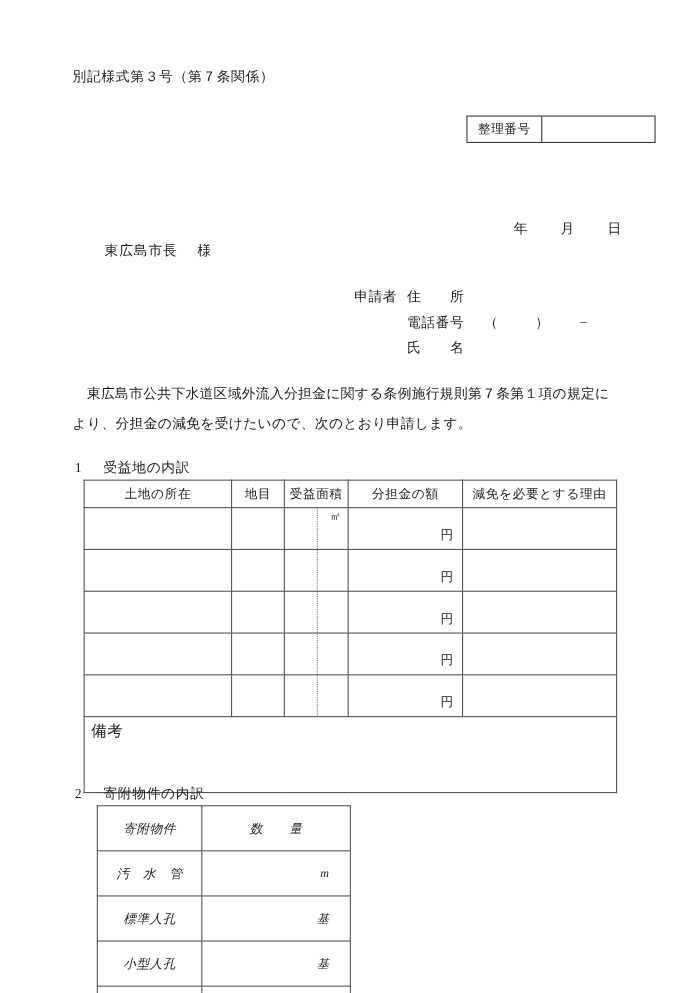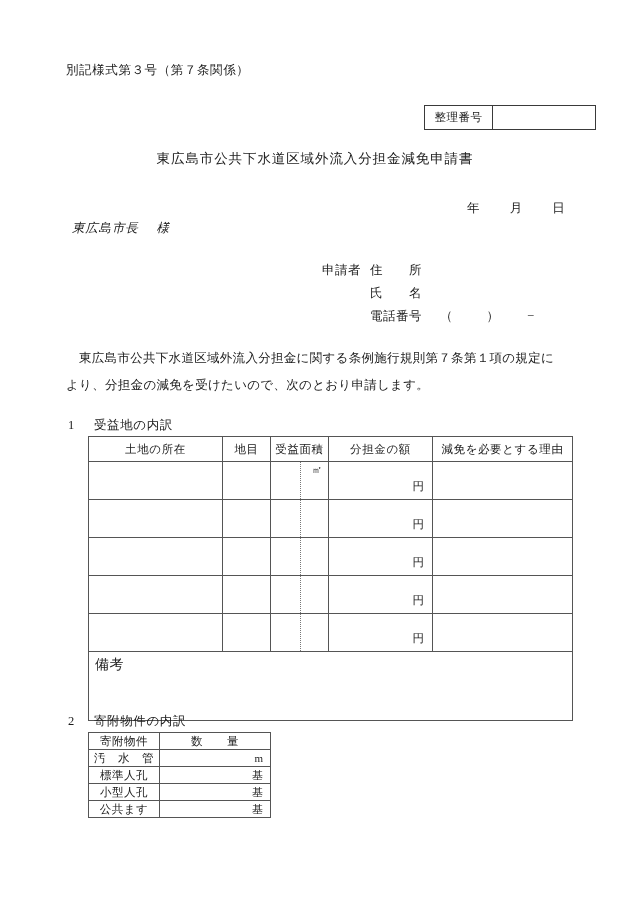--- a/index.html
+++ b/index.html
@@ -71,24 +71,23 @@
     position: absolute;
     left: 467px; top: 200px;
     font-size: 12.5px;
     letter-spacing: 0.5px;
   }
   .date-line span + span { margin-left: 26px; }
 
   
   .addressee {
     position: absolute;
-    left: 72px; top: 220px;
+    left: 95px; top: 220px;
     font-size: 12.5px;
     letter-spacing: 0.8px;
-    font-style: italic;
   }
   .addressee .sama { margin-left: 18px; }
 
   
   .applicant {
     position: absolute;
     left: 322px; top: 262px;
     font-size: 12.5px;
   }
   .applicant-row {
@@ -124,21 +123,21 @@
     font-size: 12.5px;
     letter-spacing: 0.6px;
   }
   .sec1-head { left: 68px; top: 417px; }
   .sec2-head { left: 68px; top: 713px; }
   .sec-num { display: inline-block; width: 26px; }
 
   
   .tbl1 {
     position: absolute;
-    left: 88px; top: 436px;
+    left: 76px; top: 436px;
     width: 479px;
     border-collapse: collapse;
     table-layout: fixed;
     font-size: 11.5px;
   }
   .tbl1 td, .tbl1 th {
     border: 1px solid #555;
     padding: 0;
     font-weight: normal;
   }
@@ -195,23 +194,24 @@
   .tbl2 {
     position: absolute;
     left: 88px; top: 732px;
     width: 180px;
     border-collapse: collapse;
     table-layout: fixed;
     font-size: 11.5px;
   }
   .tbl2 td, .tbl2 th {
     border: 1px solid #555;
-    padding: 0;
+    padding: 12px;
     font-weight: normal;
     height: 16px;
+    font-style: italic;
   }
   .tbl2 .c-item { width: 70px; }
   .tbl2 .c-qty  { width: 110px; }
   .tbl2 thead th {
     text-align: center;
     letter-spacing: 0.5px;
   }
   .item-name {
     text-align: center;
     letter-spacing: 0.5px;
@@ -239,47 +239,46 @@
 
 <div class="page">
 
   <div class="abs form-no">別記様式第３号（第７条関係）</div>
 
   <div class="ref-box">
     <div class="ref-label">整理番号</div>
     <div class="ref-value"></div>
   </div>
 
-  <div class="doc-title">東広島市公共下水道区域外流入分担金減免申請書</div>
 
   <div class="date-line">
     <span>年</span>
     <span>月</span>
     <span>日</span>
   </div>
 
   <div class="addressee">
     <span>東広島市長</span><span class="sama">様</span>
   </div>
 
   <div class="applicant">
     <div class="applicant-row">
       <span class="applicant-tag">申請者</span>
       <span class="applicant-key">住　　所</span>
       <span></span>
     </div>
     <div class="applicant-row">
       <span class="applicant-tag"></span>
-      <span class="applicant-key">氏　　名</span>
-      <span></span>
+      <span class="applicant-key">電話番号</span>
+      <span class="phone-paren"><span>（</span><span class="gap"></span><span>）</span><span class="phone-dash">−</span></span>
     </div>
     <div class="applicant-row">
       <span class="applicant-tag"></span>
-      <span class="applicant-key">電話番号</span>
-      <span class="phone-paren"><span>（</span><span class="gap"></span><span>）</span><span class="phone-dash">−</span></span>
+      <span class="applicant-key">氏　　名</span>
+      <span></span>
     </div>
   </div>
 
   <div class="body-par">東広島市公共下水道区域外流入分担金に関する条例施行規則第７条第１項の規定により、分担金の減免を受けたいので、次のとおり申請します。</div>
 
   <div class="sec-head sec1-head">
     <span class="sec-num">1</span><span>受益地の内訳</span>
   </div>
 
   <table class="tbl1">

